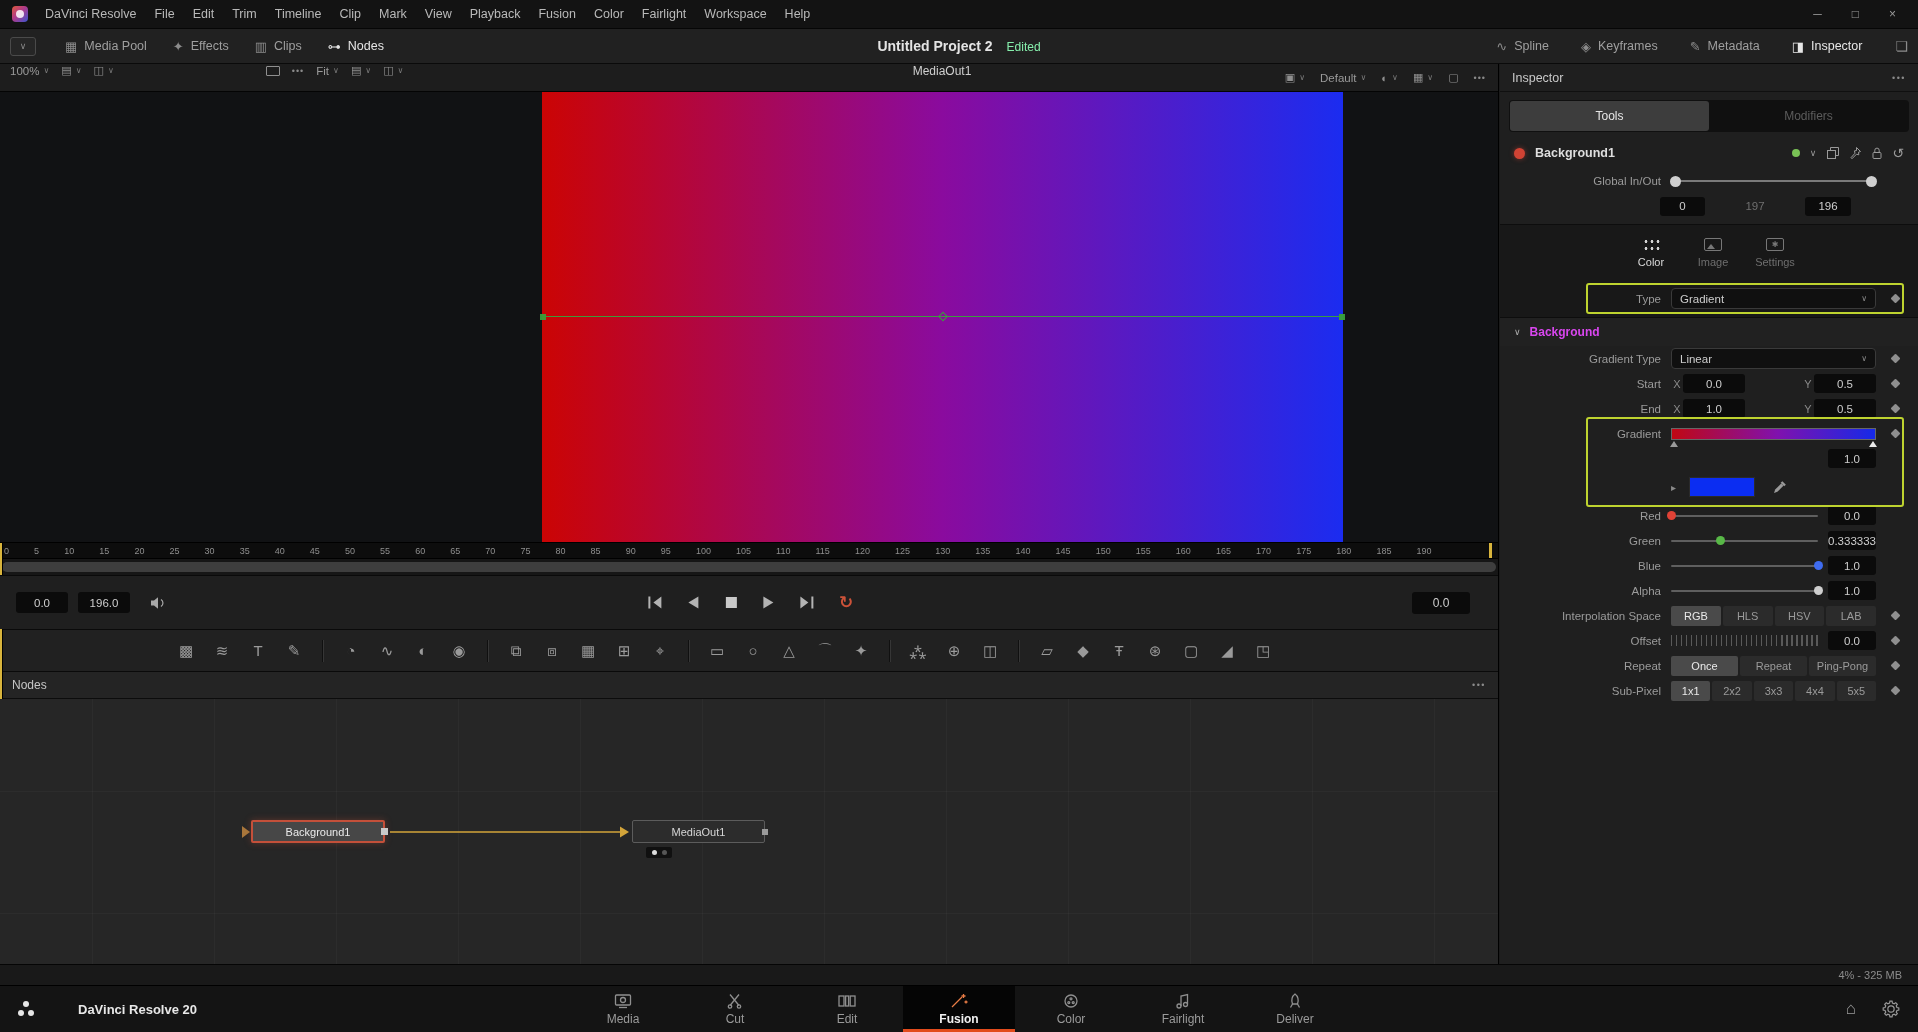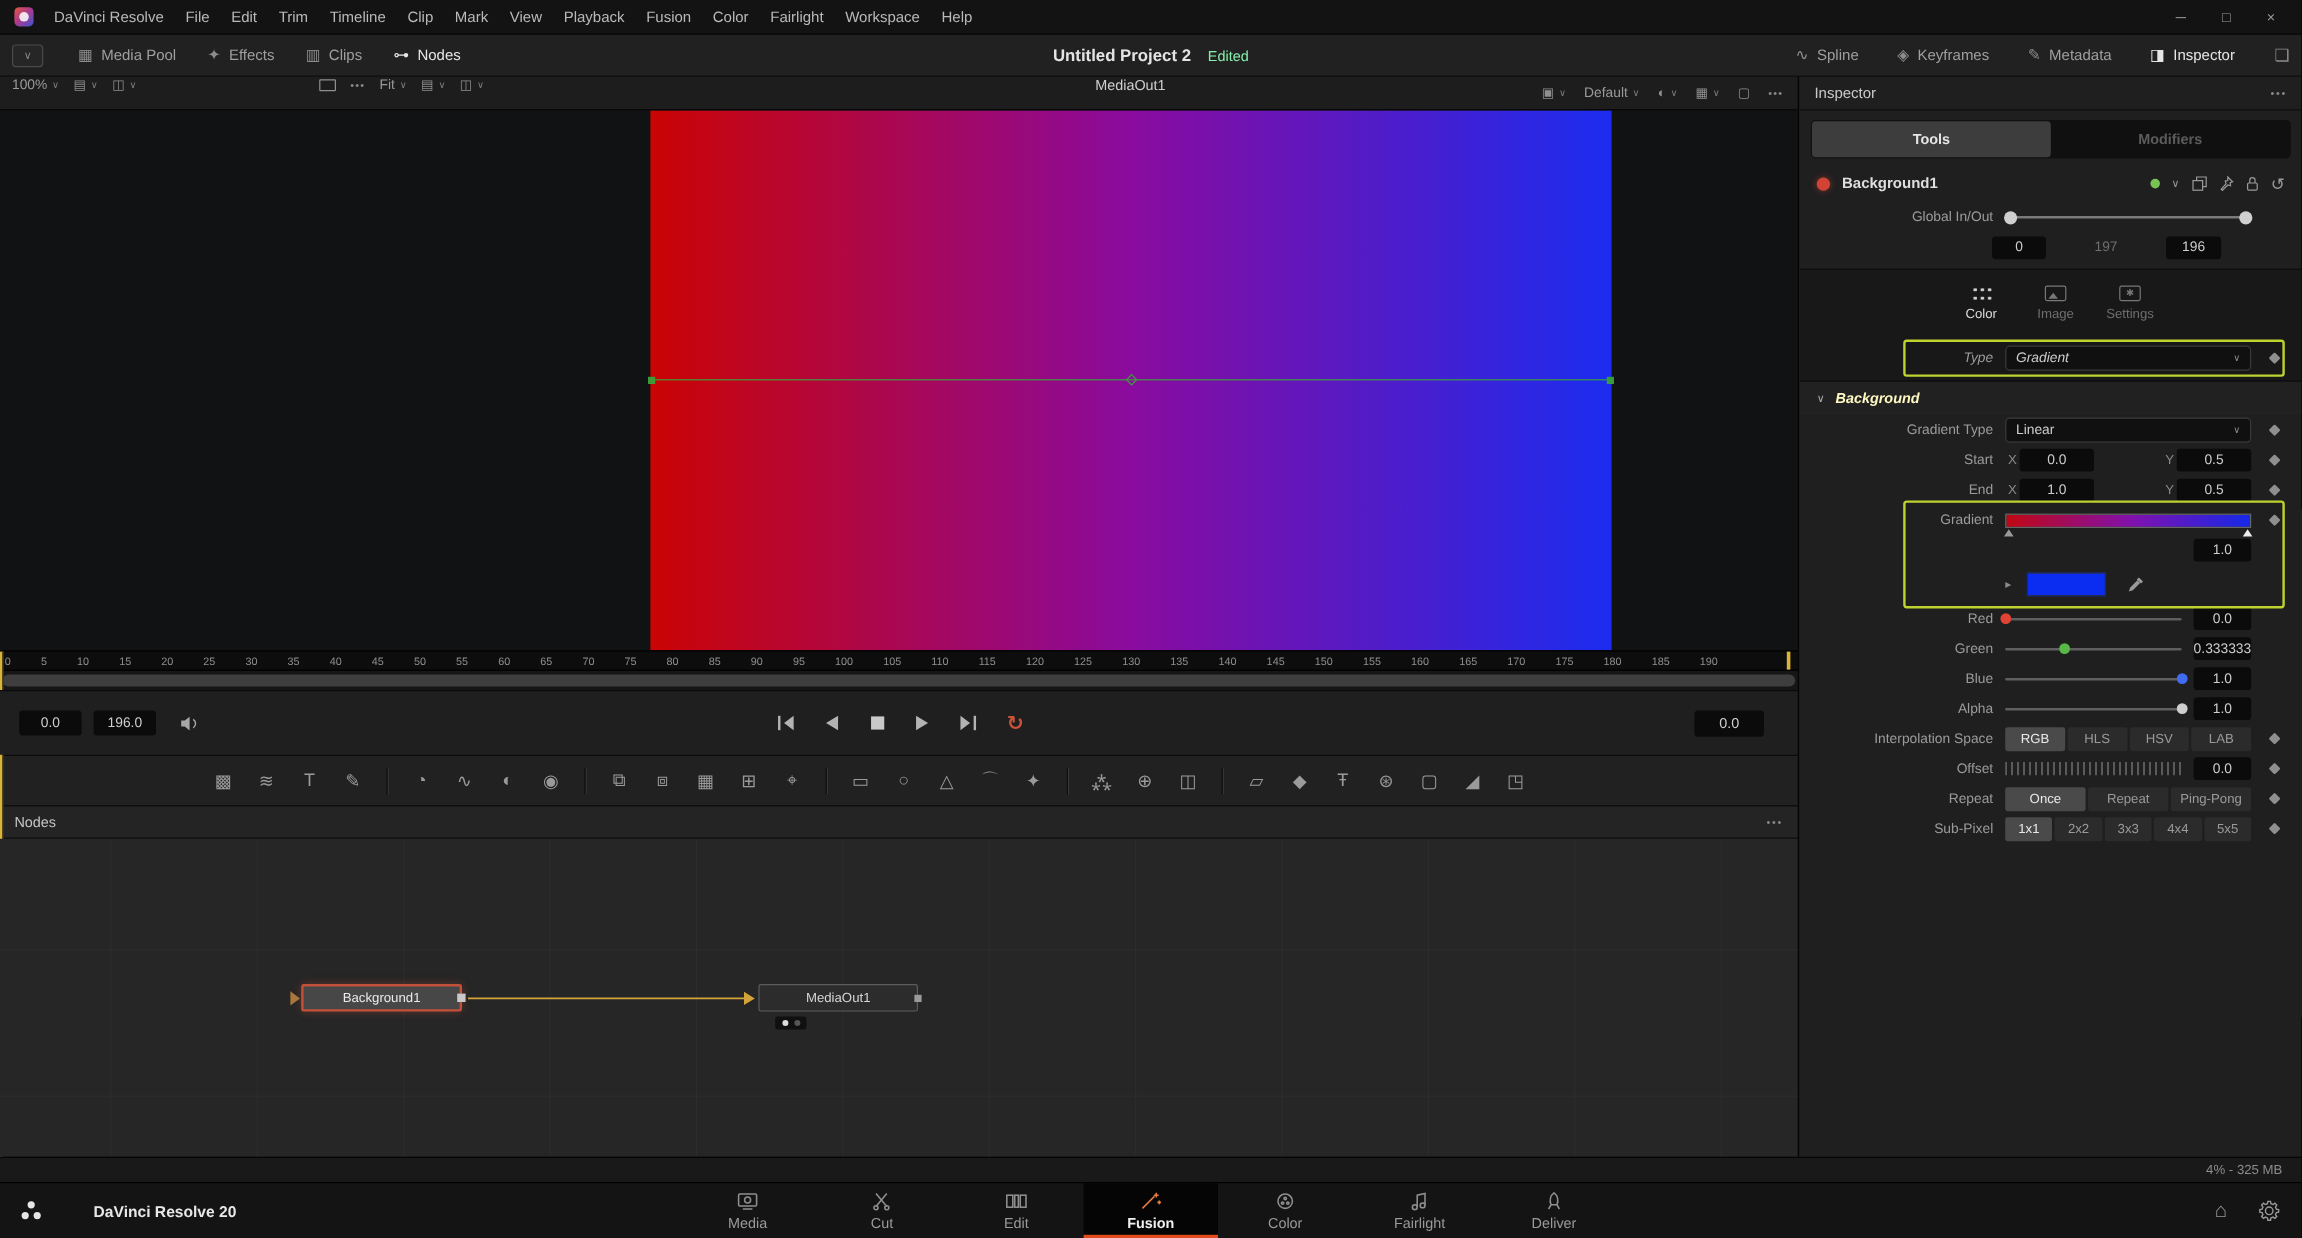--- a/index.html
+++ b/index.html
@@ -84,21 +84,21 @@
   .node-bg { left:251px; top:121px; width:134px; background:#474747; border:2px solid #c4503a; color:#eaeaea; box-shadow:0 0 7px rgba(196,80,58,.35); }
   .node-out { left:632px; top:121px; width:133px; background:#2c2c2c; border:1px solid #5c5c5c; color:#d6d6d6; }
   .view-dots { position:absolute; left:646px; top:148px; width:26px; height:11px; background:#101010; border-radius:2px; display:flex; align-items:center; justify-content:center; gap:5px; }
   .vd { width:5px; height:5px; border-radius:50%; background:#565656; }
   .vd.on { background:#dcdcdc; }
   .wire-svg { position:absolute; inset:0; pointer-events:none; }
 
   
   .inspector { position:absolute; top:64px; left:1500px; width:418px; height:900px; background:#1f1f1f; font-size:12px; }
   .insp-header { height:28px; display:flex; align-items:center; padding:0 12px; color:#c9c9c9; font-size:12.5px; border-bottom:1px solid #101010; }
-  .insp-tabs { margin:8px 9px 6px 9px; height:32px; display:flex; background:#101010; border-radius:4px; padding:1px;font-weight:bold; }
+  .insp-tabs { margin:8px 9px 6px 9px; height:32px; display:flex; background:#101010; border-radius:4px; padding:1px; }
   .itab { flex:1; display:flex; align-items:center; justify-content:center; font-size:12px; color:#5c5c5c; border-radius:3px; }
   .itab.active { background:#3d3d3d; color:#e6e6e6; }
   .node-header { height:30px; display:flex; align-items:center; padding:0 14px; gap:8px; }
   .led { border-radius:50%; flex:none; }
   .led.red { width:11px; height:11px; background:#d14334; box-shadow:0 0 5px rgba(209,67,52,.55); }
   .led.green { width:8px; height:8px; background:#79c255; margin-left:auto; }
   .node-name { font-size:12.5px; font-weight:700; color:#dedede; margin-left:2px; }
   .nh-chev { color:#9a9a9a; font-size:9px; margin:0 2px; }
   .nh-ico { display:flex; align-items:center; color:#9a9a9a; }
   .reset-ico { font-size:14px; color:#9a9a9a; line-height:12px; }
@@ -125,21 +125,21 @@
   .type-block { position:relative; height:38px; background:#181818; border-bottom:1px solid #0d0d0d; display:flex; align-items:center; }
   .hl-box { position:absolute; left:86px; right:14px; top:3px; bottom:3px; border:2px solid #bed32f; border-radius:3px; pointer-events:none; z-index:5; }
   .prow { height:25px; display:flex; align-items:center; }
   .pc { margin-left:10px; width:205px; display:flex; align-items:center; position:relative; }
   .dslot { width:26px; display:flex; justify-content:center; margin-left:6px; }
   .diamond { width:7px; height:7px; background:#8f8f8f; transform:rotate(45deg); border-radius:1px; }
   .dropdown { width:100%; height:21px; background:#101010; border:1px solid #3a3a3a; border-radius:4px; display:flex; align-items:center; padding:0 8px; color:#cdcdcd; font-size:11.5px; }
   .dd-chev { margin-left:auto; font-size:8px; color:#8a8a8a; }
   .section-header { height:28px; display:flex; align-items:center; padding-left:14px; gap:9px; background:#212121; }
   .sec-chev { font-size:9px; color:#b0b0b0; }
-  .sec-title { font-size:12px; font-weight:700; color:#fef9c3;font-style:italic; }
+  .sec-title { font-size:12px; font-weight:700; color:#d946ef; }
 
   .params { position:relative; }
   .hl-box2 { position:absolute; left:86px; right:14px; top:71px; height:90px; border:2px solid #bed32f; border-radius:3px; pointer-events:none; z-index:5; }
   .axis { font-size:11px; color:#8a8a8a; width:12px; text-align:center; }
   .spacer { flex:1; }
   .gradbar-wrap { position:relative; width:100%; }
   .gradbar { width:100%; height:12px; border:1px solid #666; background:linear-gradient(90deg,#c00713,#8011ae 52%,#1529e8); }
   .gmark { position:absolute; top:13px; width:0; height:0; border-left:4px solid transparent; border-right:4px solid transparent; }
   .gmark.s { left:-1px; border-bottom:6px solid #9a9a9a; }
   .gmark.e { right:-1px; border-bottom:6px solid #ececec; }
@@ -596,21 +596,21 @@
           <span>Image</span>
         </div>
       <div class="cat">
           <span class="set-icon">✱</span>
           <span>Settings</span>
         </div>
     </div>
 
     <div class="type-block">
       <div class="hl-box"></div>
-      <div class="prow" style="width:100%;font-style:italic;">
+      <div class="prow" style="width:100%;">
         <span class="plabel">Type</span>
         <div class="pc">
           <div class="dropdown">
               <span>Gradient</span>
               <span class="dd-chev">∨</span>
             </div>
         </div>
         <span class="dslot">
             <span class="diamond"></span>
           </span>

